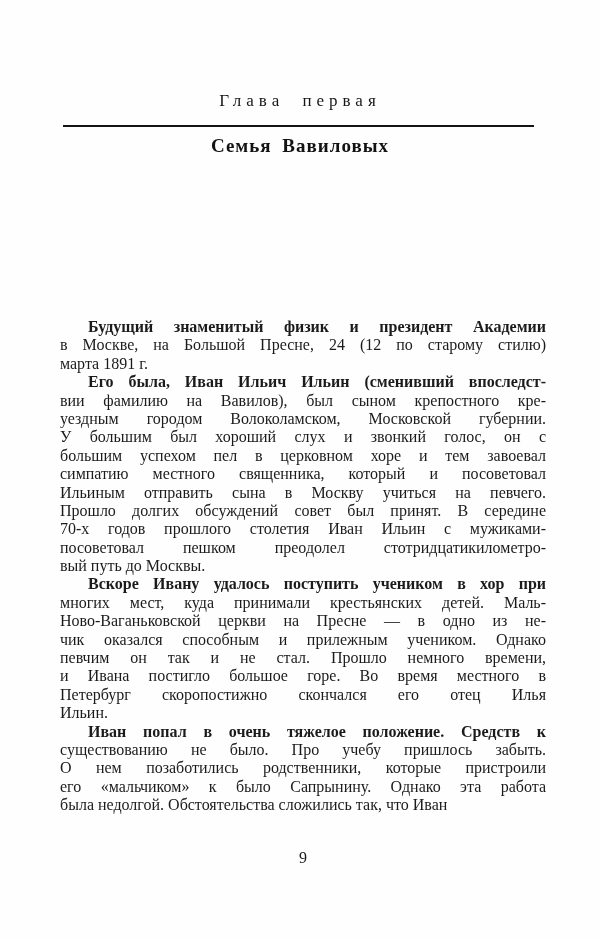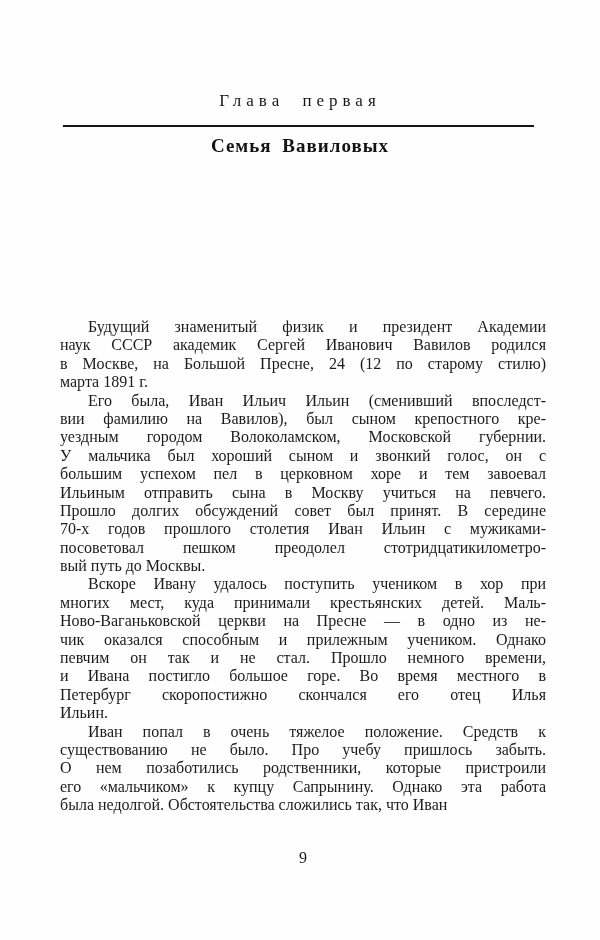--- a/index.html
+++ b/index.html
@@ -61,20 +61,21 @@
   }
   .line {
     text-align: justify;
     text-align-last: justify;
     white-space: normal;
     height: 18.4px;
     overflow: visible;
   }
   .line.para-start {
     padding-left: 28px;
+    font-weight: bold;
   }
   .line.para-end {
     text-align-last: left;
   }
   .page-number {
     position: absolute;
     top: 849px;
     left: 60px;
     width: 486px;
     text-align: center;
@@ -87,42 +88,42 @@
 
 <div class="page">
   <div class="chapter-label">Глава первая</div>
 
   <div class="rule"></div>
 
   <div class="section-title">Семья Вавиловых</div>
 
   <div class="body-text">
       <div class="line para-start">Будущий знаменитый физик и президент Академии</div>
-      <div class="line">наук СССР академик Сергей Иванович Вавилов родился</div>
       <div class="line">в Москве, на Большой Пресне, 24 (12 по старому стилю)</div>
       <div class="line para-end">марта 1891 г.</div>
       <div class="line para-start">Его была, Иван Ильич Ильин (сменивший впоследст-</div>
       <div class="line">вии фамилию на Вавилов), был сыном крепостного кре-</div>
       <div class="line">уездным городом Волоколамском, Московской губернии.</div>
-      <div class="line">У мальчика был хороший сыном и звонкий голос, он с</div>
+      <div class="line">У большим был хороший слух и звонкий голос, он с</div>
       <div class="line">большим успехом пел в церковном хоре и тем завоевал</div>
+      <div class="line">симпатию местного священника, который и посоветовал</div>
       <div class="line">Ильиным отправить сына в Москву учиться на певчего.</div>
       <div class="line">Прошло долгих обсуждений совет был принят. В середине</div>
       <div class="line">70-х годов прошлого столетия Иван Ильин с мужиками-</div>
       <div class="line">посоветовал пешком преодолел стотридцатикилометро-</div>
       <div class="line para-end">вый путь до Москвы.</div>
       <div class="line para-start">Вскоре Ивану удалось поступить учеником в хор при</div>
       <div class="line">многих мест, куда принимали крестьянских детей. Маль-</div>
       <div class="line">Ново-Ваганьковской церкви на Пресне — в одно из не-</div>
       <div class="line">чик оказался способным и прилежным учеником. Однако</div>
       <div class="line">певчим он так и не стал. Прошло немного времени,</div>
       <div class="line">и Ивана постигло большое горе. Во время местного в</div>
       <div class="line">Петербург скоропостижно скончался его отец Илья</div>
       <div class="line para-end">Ильин.</div>
       <div class="line para-start">Иван попал в очень тяжелое положение. Средств к</div>
       <div class="line">существованию не было. Про учебу пришлось забыть.</div>
       <div class="line">О нем позаботились родственники, которые пристроили</div>
-      <div class="line">его «мальчиком» к купцу Сапрынину. Однако эта работа</div>
+      <div class="line">его «мальчиком» к было Сапрынину. Однако эта работа</div>
       <div class="line para-end">была недолгой. Обстоятельства сложились так, что Иван</div>
     </div>
 
   <div class="page-number">9</div>
 </div>
 
 </body></html>

